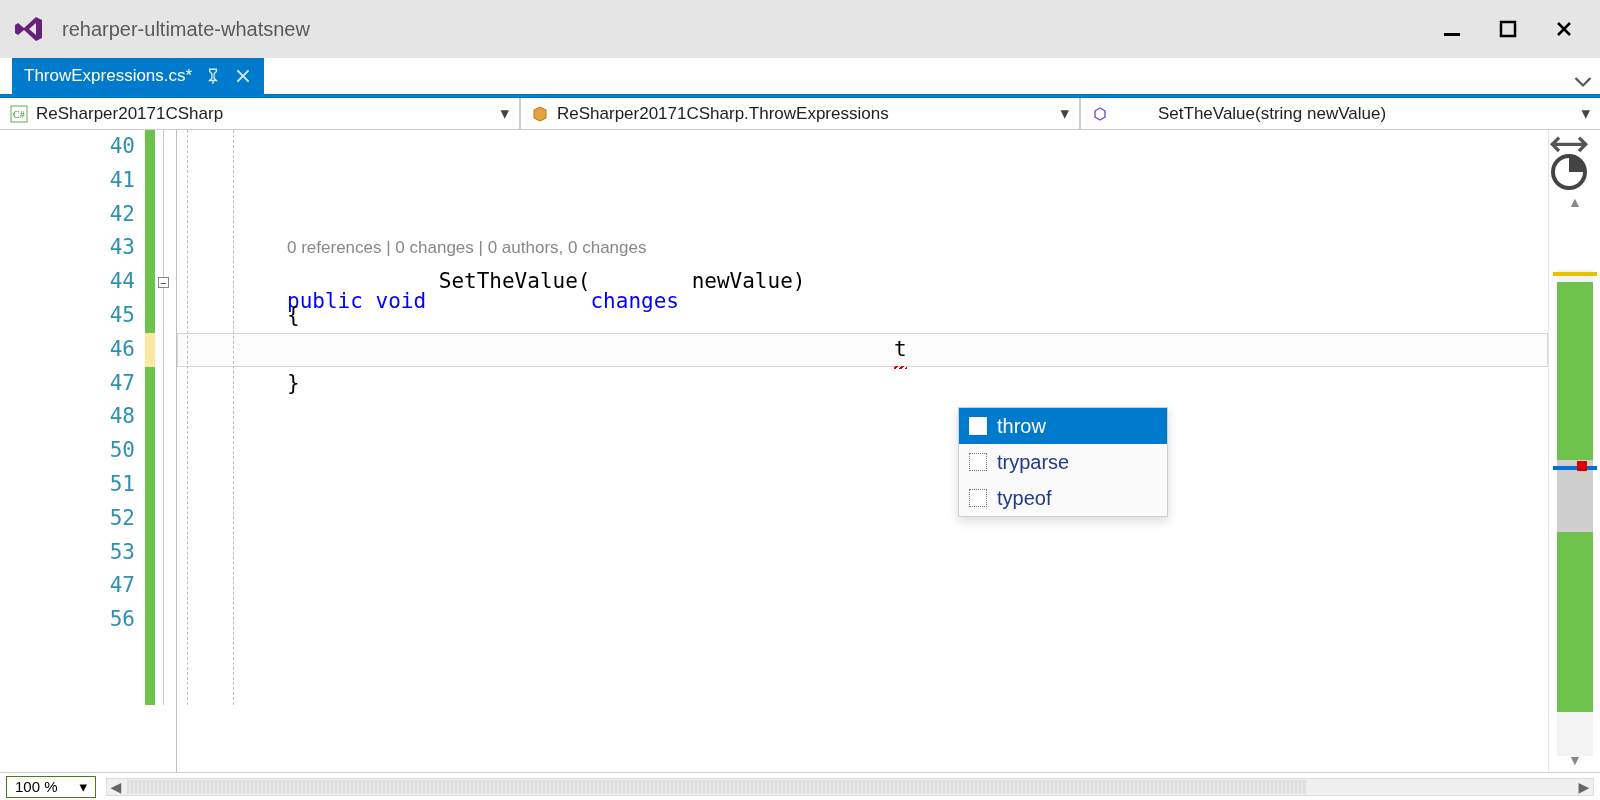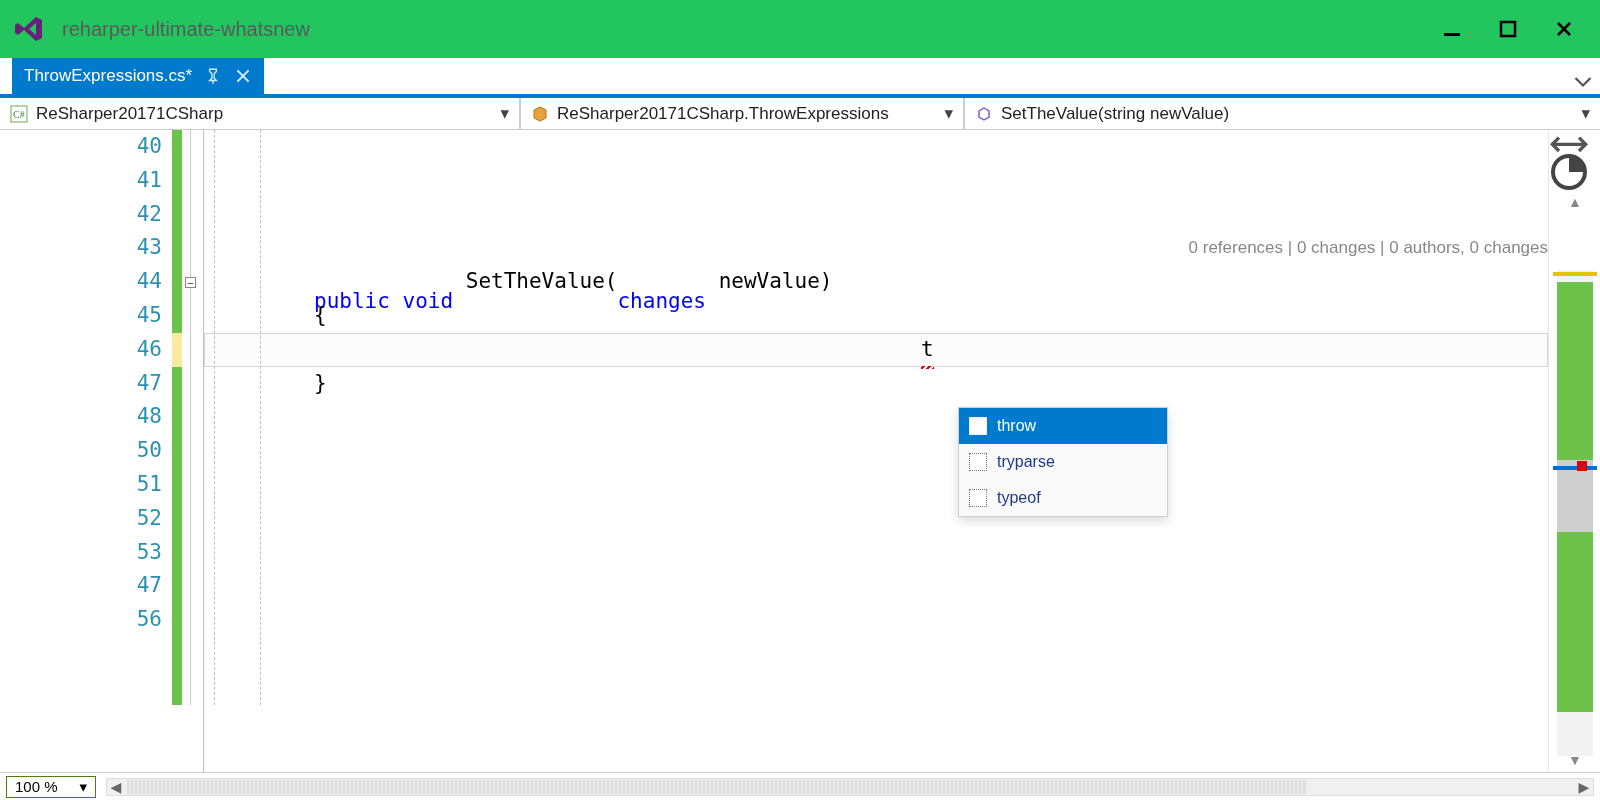--- a/index.html
+++ b/index.html
@@ -12,21 +12,21 @@
       overflow: hidden;
       position: relative;
     }
     
     .titlebar {
       height: 58px;
       display: flex;
       align-items: center;
       justify-content: space-between;
       padding: 0 12px;
-      background: #22c55e;
+      background: #e5e5e5;
     }
     .titlebar-left { display: flex; align-items: center; gap: 18px; }
     .vs-logo { width: 32px; height: 32px; display: flex; align-items: center; justify-content: center; }
     .app-title { font-size: 20px; color: #5a5a5a; }
     .titlebar-controls { display: flex; gap: 24px; align-items: center; margin-right: 8px; }
     .win-btn { width: 32px; height: 32px; display: flex; align-items: center; justify-content: center; cursor: pointer; color: #000; }
     .win-btn svg { width: 20px; height: 20px; }
 
     
     .tabstrip {
@@ -73,32 +73,32 @@
       padding: 0 10px;
       font-size: 17px;
       color: #222;
       position: relative;
       flex-shrink: 0;
     }
     .bc:first-child { border-left: none; }
     .bc-icon { width: 18px; height: 18px; display: flex; align-items: center; justify-content: center; margin-right: 8px; }
     .bc-drop { margin-left: auto; padding-left: 12px; color: #444; }
     .bc1 { width: 520px; }
-    .bc2 { width: 444px; }
-    .bc3 { flex: 1; border-right: none; }
+    .bc2 { width: 560px; }
+    .bc3 { flex: 1; border-right: none; gap: 41px; }
 
     
     .editor-area {
       position: relative;
       height: calc(800px - 58px - 36px - 36px - 28px);
       display: flex;
       background: #fff;
     }
     .gutter {
-      width: 172px;
+      width: 145px;
       background: #fff;
       text-align: right;
       padding-right: 4px;
       font-family: Consolas, monospace;
       font-size: 21px;
       color: #2b91af;
       line-height: 33.8px;
       padding-top: 0;
     }
     .gutter .ln {
@@ -222,21 +222,21 @@
 
     
     .completion {
       position: absolute;
       top: 407px;
       left: 958px;
       width: 210px;
       background: #fafafa;
       border: 1px solid #cfcfcf;
       box-shadow: 0 4px 10px rgba(0,0,0,0.15);
-      font-size: 16px;
+      font-size: 20px;
     }
     .completion-item {
       display: flex; align-items: center;
       height: 36px;
       padding: 0 10px;
       gap: 10px;
       color: #1e3a8a;
       font-family: "Segoe UI", sans-serif;
     }
     .completion-item.selected { background: #007acc; color: #fff; }
@@ -359,21 +359,21 @@
     <div class="outline-box" style="top:147px;">−</div>
   </div>
   <div class="code">
     <div class="current-line" style="top:203px;"></div>
     <div class="indent-guide" style="left:10px;top:0;height:575px;"></div>
     <div class="indent-guide" style="left:56px;top:0;height:575px;"></div>
 
     <div class="row"> </div>
     <div class="row"> </div>
     <div class="row"> </div>
-    <div class="row codelens" style="padding-left:100px;justify-content:flex-end;"><span>0 references | 0 changes | 0 authors, 0 changes</span></div>
+    <div class="row codelens" style="padding-left:100px;"><span>0 references | 0 changes | 0 authors, 0 changes</span></div>
     <div class="row" style="padding-left:100px;"><span class="kw">public</span><span> </span><span class="kw">void</span><span> SetTheValue(</span><span class="kw">changes</span><span> newValue)</span></div>
     <div class="row" style="padding-left:100px;"><span>{</span></div>
     <div class="row" style="padding-left:100px;"><span>    myValue = newValue ?? </span><span class="tp">ArgumentNullException</span><span>.</span><span class="squiggle">t</span></div>
     <div class="row" style="padding-left:100px;"><span>}</span></div>
     <div class="row"> </div>
     <div class="row"> </div>
     <div class="row"> </div>
     <div class="row"> </div>
     <div class="row"> </div>
     <div class="row"> </div>

